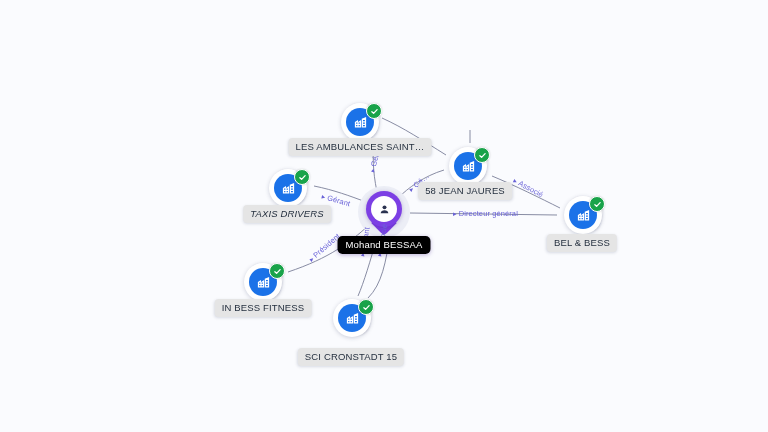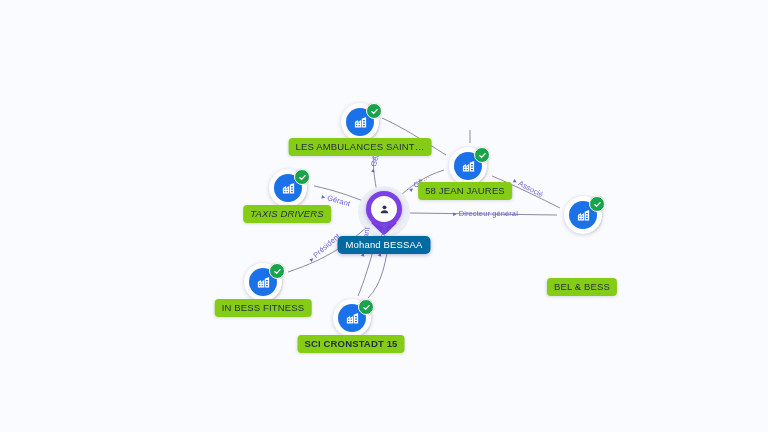--- a/index.html
+++ b/index.html
@@ -120,30 +120,30 @@
     align-items: center;
     justify-content: center;
   }
   .pin-face svg { display: block; }
 
   
   .node-label {
     position: absolute;
     transform: translateX(-50%);
     white-space: nowrap;
-    background: #84cc16;
+    background: #e5e5e5;
     color: #25303f;
     font-size: 9.5px;
     letter-spacing: 0.15px;
     padding: 3px 7px 4px 7px;
     border-radius: 4px;
     box-shadow: 0 1px 3px rgba(40,50,90,0.16);
   }
   .node-label.person {
-    background: #0369a1;
+    background: #000000;
     color: #ffffff;
     box-shadow: 0 1px 4px rgba(70,35,140,0.35);
     font-size: 9.5px;
     padding: 3px 8px 4px 8px;
     border-radius: 5px;
   }
   .edge-label {
     position: absolute;
     white-space: nowrap;
     color: #6a63d8;
@@ -302,20 +302,20 @@
       <div class="edge-label" style="left: 372px; top: 172px; transform: translate(0px, -50%) rotate(-76deg);"><span class="arrow">▸ </span><span>Gérant</span></div>
       <div class="edge-label" style="left: 410px; top: 190px; transform: translate(0px, -50%) rotate(-40deg);"><span class="arrow">▸ </span><span>Gé…</span></div>
       <div class="edge-label" style="left: 453px; top: 213px; transform: translate(0px, -50%) rotate(0deg);"><span class="arrow">▸ </span><span>Directeur général</span></div>
       <div class="edge-label" style="left: 322px; top: 196px; transform: translate(0px, -50%) rotate(16deg);"><span class="arrow">▸ </span><span>Gérant</span></div>
       <div class="edge-label" style="left: 310px; top: 260px; transform: translate(0px, -50%) rotate(-41deg);"><span class="arrow">▸ </span><span>Président</span></div>
       <div class="edge-label" style="left: 362px; top: 256px; transform: translate(0px, -50%) rotate(-80deg);"><span class="arrow">▸ </span><span>Gérant</span></div>
       <div class="edge-label" style="left: 379px; top: 256px; transform: translate(0px, -50%) rotate(-80deg);"><span class="arrow">▸ </span><span>Associé</span></div>
       <div class="edge-label" style="left: 514px; top: 180px; transform: translate(0px, -50%) rotate(28deg);"><span class="arrow">▸ </span><span>Associé</span></div>
       <div class="node-label" style="left: 360px; top: 138px;">LES AMBULANCES SAINT…</div>
       <div class="node-label" style="left: 465px; top: 182px;">58 JEAN JAURES</div>
-      <div class="node-label" style="left: 582px; top: 234px; margin-top: 44px;">BEL &amp; BESS</div>
+      <div class="node-label" style="left: 582px; top: 234px;">BEL &amp; BESS</div>
       <div class="node-label" style="left: 287px; top: 205px; font-style: italic;">TAXIS DRIVERS</div>
       <div class="node-label" style="left: 263px; top: 299px;">IN BESS FITNESS</div>
-      <div class="node-label" style="left: 351px; top: 335px; font-weight: bold;">SCI CRONSTADT 15</div>
+      <div class="node-label" style="left: 351px; top: 348px;">SCI CRONSTADT 15</div>
       <div class="node-label person" style="left: 384px; top: 236px;">Mohand BESSAA</div>
     </div>
 
 </div>
 
 </body></html>

